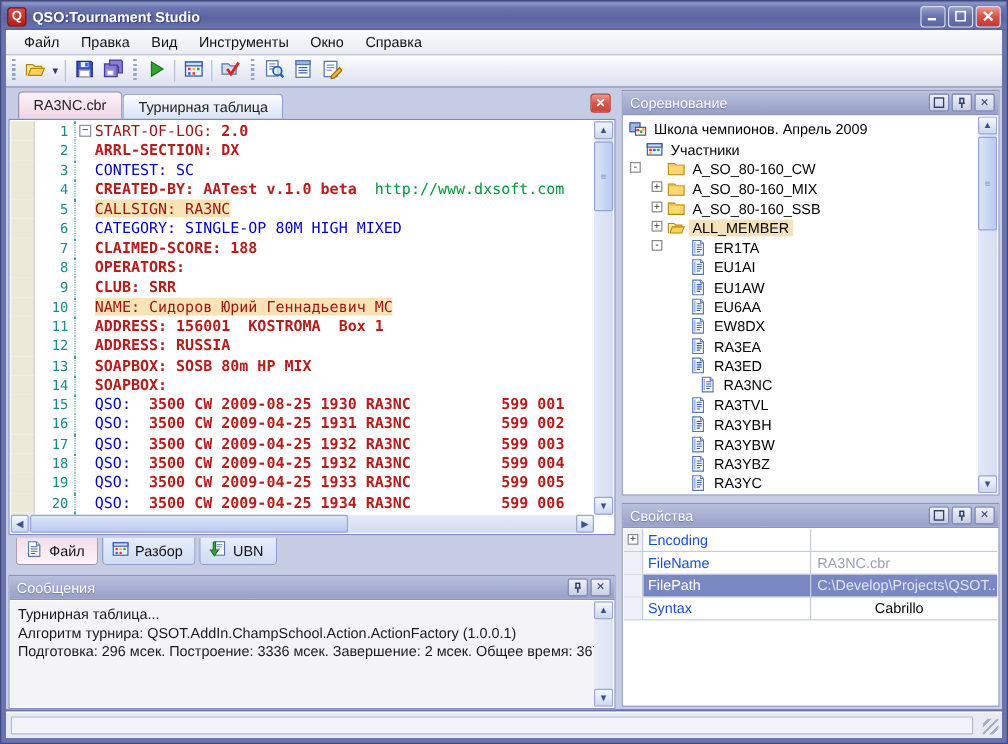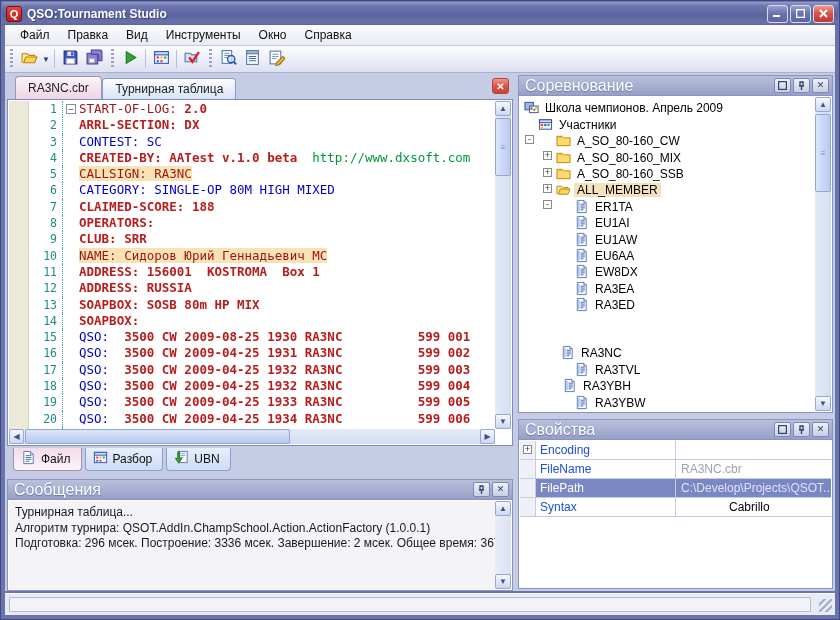--- a/index.html
+++ b/index.html
@@ -93,21 +93,21 @@
   .btab { height:23px; margin-right:3px; padding:0 10px 0 7px; display:flex; align-items:center; gap:5px;
     border:1px solid #8aa0cc; border-top:none; border-radius:0 0 4px 4px;
     background:linear-gradient(180deg,#e7eefb,#cfdcf4); color:#111; }
   .btab.active { background:linear-gradient(180deg,#f3dcea,#fdf4f9); border-color:#a093ad; }
   .btab svg { width:15px; height:15px; }
 
   
   .dock { position:absolute; left:0; right:0; border:1px solid #8b94c0; background:#fff; }
   .dock-head { height:20px; background:linear-gradient(180deg,#b9c0dc,#979fc8);
     border-bottom:1px solid #8b94c0; display:flex; align-items:center; padding:0 3px 0 6px; }
-  .dock-title { color:#fff; flex:1; font-size:16px; text-shadow:0 1px 1px #6a73a4; }
+  .dock-title { color:#fff; flex:1; font-size:12px; text-shadow:0 1px 1px #6a73a4; }
   .dock-btn { width:17px; height:15px; margin-left:2px; border:1px solid #7e88b5; border-radius:2px;
     background:linear-gradient(180deg,#eef1f8,#c9cfe3); display:flex; align-items:center; justify-content:center;
     color:#32406e; font-size:9px; line-height:1; }
   .dock-body { position:absolute; left:1px; right:1px; top:21px; bottom:1px; background:#fff; overflow:hidden; }
 
   
   .tree { position:absolute; inset:0 16px 0 0; overflow:hidden; padding-top:2px; }
   .t-row { height:16.4px; display:flex; align-items:flex-end; white-space:nowrap; }
   .t-box { width:14px; flex:0 0 14px; position:relative; }
   .t-box .bx { position:absolute; left:1px; top:-5px; width:9px; height:9px; border:1px solid #8a8a8a;
@@ -525,21 +525,21 @@
                 <div class="t-icon">
                   <svg viewBox="0 0 16 16">
                     <path d="M3.5 1.5h7l2.5 2.5v10.5h-9.5z" fill="#fff" stroke="#5577aa"></path>
                     <path d="M10.5 1.5V4H13" fill="#dce8fa" stroke="#5577aa"></path>
                     <rect x="4.5" y="3" width="1.5" height="10" fill="#9db9e8"></rect>
                     <path d="M7 5.5h4.5M7 7.5h4.5M7 9.5h4.5M7 11.5h3" stroke="#3355bb"></path>
                   </svg>
                 </div>
                 <div class="t-label">RA3ED</div>
               </div>
-              <div class="t-row" style="padding-left: 26px; margin-top: 32px;">
+              <div class="t-row" style="padding-left: 48px;">
                 <div class="t-box"></div>
                 <div class="t-icon">
                   <svg viewBox="0 0 16 16">
                     <path d="M3.5 1.5h7l2.5 2.5v10.5h-9.5z" fill="#fff" stroke="#5577aa"></path>
                     <path d="M10.5 1.5V4H13" fill="#dce8fa" stroke="#5577aa"></path>
                     <rect x="4.5" y="3" width="1.5" height="10" fill="#9db9e8"></rect>
                     <path d="M7 5.5h4.5M7 7.5h4.5M7 9.5h4.5M7 11.5h3" stroke="#3355bb"></path>
                   </svg>
                 </div>
                 <div class="t-label">RA3NC</div>
@@ -549,21 +549,21 @@
                 <div class="t-icon">
                   <svg viewBox="0 0 16 16">
                     <path d="M3.5 1.5h7l2.5 2.5v10.5h-9.5z" fill="#fff" stroke="#5577aa"></path>
                     <path d="M10.5 1.5V4H13" fill="#dce8fa" stroke="#5577aa"></path>
                     <rect x="4.5" y="3" width="1.5" height="10" fill="#9db9e8"></rect>
                     <path d="M7 5.5h4.5M7 7.5h4.5M7 9.5h4.5M7 11.5h3" stroke="#3355bb"></path>
                   </svg>
                 </div>
                 <div class="t-label">RA3TVL</div>
               </div>
-              <div class="t-row" style="padding-left: 28px;">
+              <div class="t-row" style="padding-left: 40px;">
                 <div class="t-box"></div>
                 <div class="t-icon">
                   <svg viewBox="0 0 16 16">
                     <path d="M3.5 1.5h7l2.5 2.5v10.5h-9.5z" fill="#fff" stroke="#5577aa"></path>
                     <path d="M10.5 1.5V4H13" fill="#dce8fa" stroke="#5577aa"></path>
                     <rect x="4.5" y="3" width="1.5" height="10" fill="#9db9e8"></rect>
                     <path d="M7 5.5h4.5M7 7.5h4.5M7 9.5h4.5M7 11.5h3" stroke="#3355bb"></path>
                   </svg>
                 </div>
                 <div class="t-label">RA3YBH</div>

